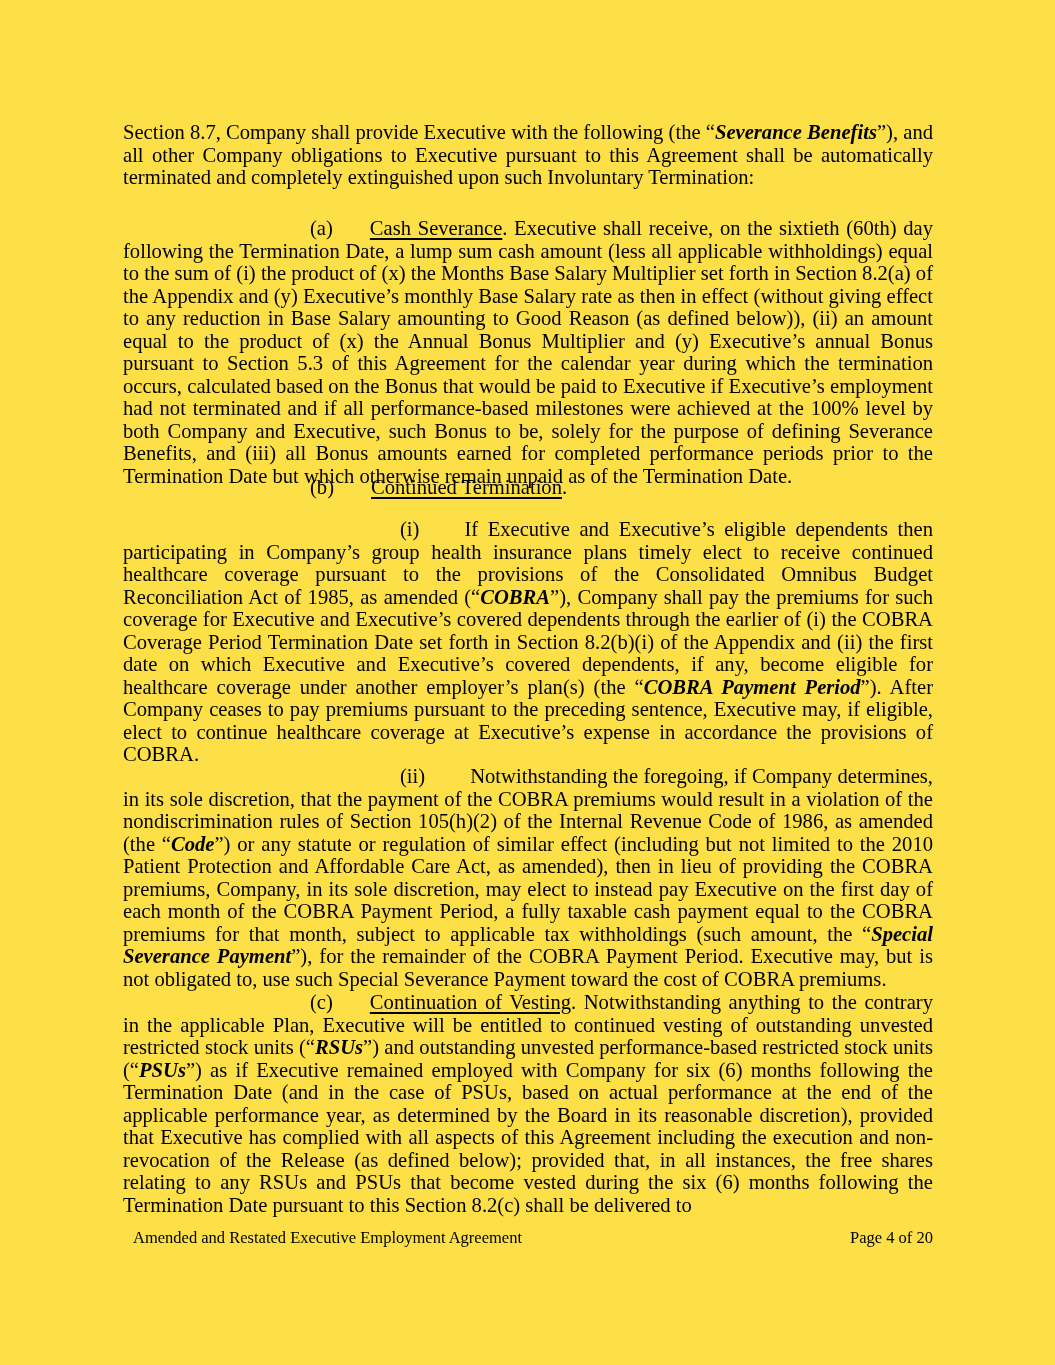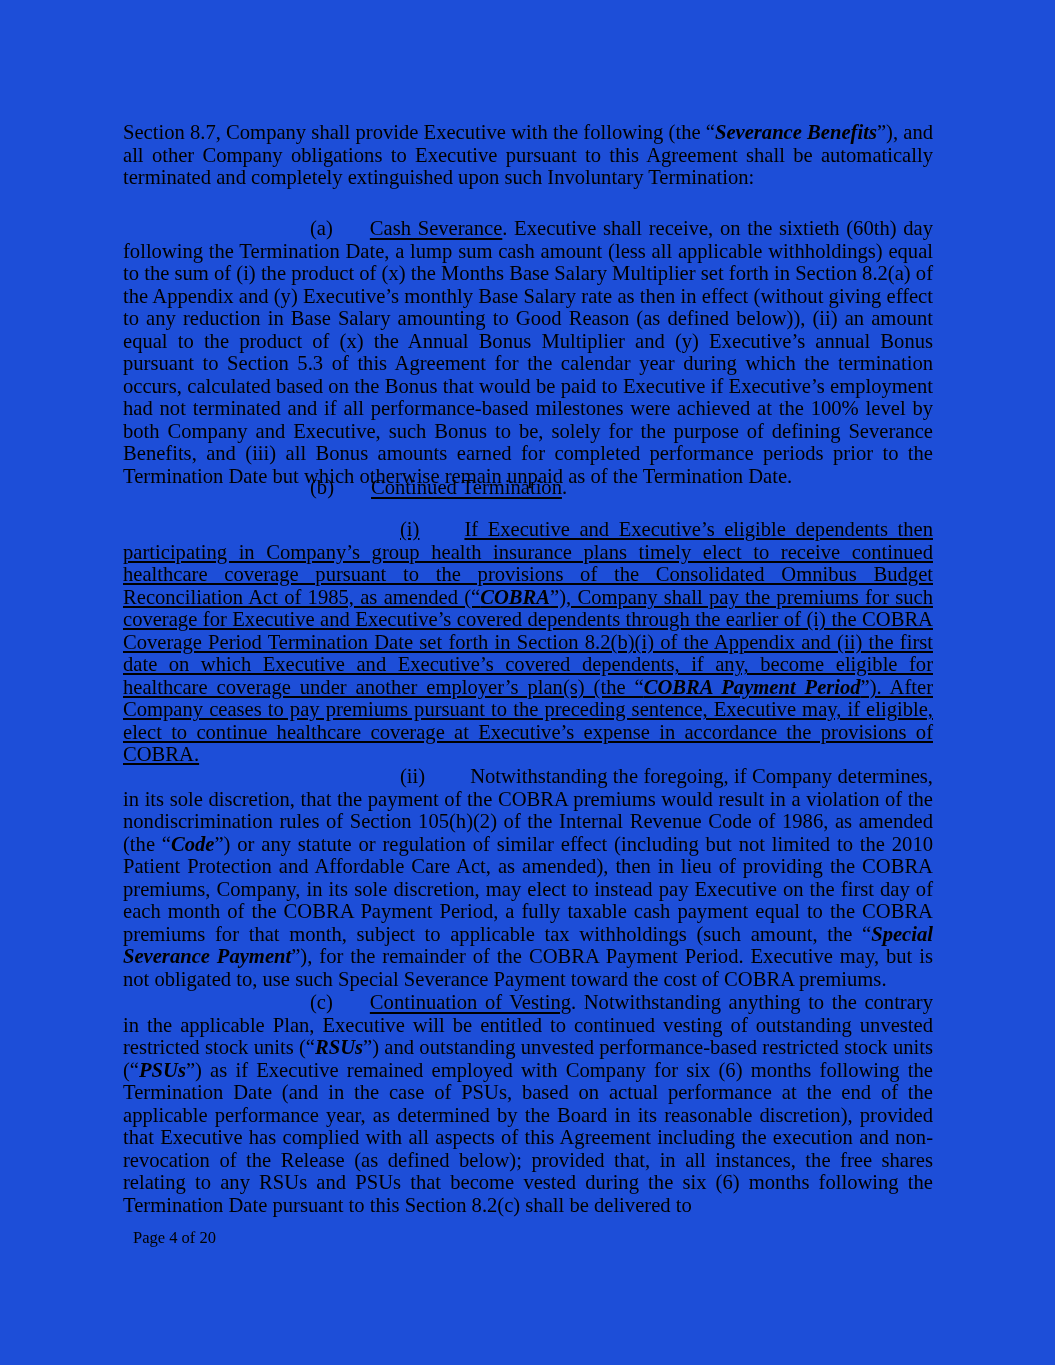--- a/index.html
+++ b/index.html
@@ -4,21 +4,21 @@
 <style>
   html, body {
     margin: 0;
     padding: 0;
     background: #ffffff;
   }
   .page {
     position: relative;
     width: 1055px;
     height: 1365px;
-    background: #1d4ed8;
+    background: #fde047;
     overflow: hidden;
     font-family: "Liberation Serif", "DejaVu Serif", serif;
     color: #000000;
   }
   .body-text {
     position: absolute;
     left: 123px;
     top: 121px;
     width: 810px;
   }
@@ -33,21 +33,21 @@
     color: #000000;
   }
   .para.plain  { text-indent: 0; }
   .para.a-level { text-indent: 187px; }
   .para.i-level { text-indent: 277px; }
 
   
   .para[data-pos="p-intro"] { top: 0px; }
   .para[data-pos="p-a"]     { top: 96px; }
   .para[data-pos="p-b"]     { top: 355px; }
-  .para[data-pos="p-i"]     { top: 397px; text-decoration: underline; }
+  .para[data-pos="p-i"]     { top: 397px; }
   .para[data-pos="p-ii"]    { top: 644px; }
   .para[data-pos="p-c"]     { top: 870px; }
 
   .tab { display: inline-block; }
   .a-level .tab { width: 37px; }
   .i-level .tab { width: 45px; }
 
   .rs-bi { font-weight: bold; font-style: italic; }
   .rs-u  { text-decoration: underline; text-underline-offset: 3px; }
 
@@ -69,15 +69,16 @@
 <div class="page">
   <main class="body-text" id="paragraphs">
       <p class="para plain" data-pos="p-intro"><span>Section 8.7, Company shall provide Executive with the following (the “</span><span class="rs-bi">Severance Benefits</span><span>”), and all other Company obligations to Executive pursuant to this Agreement shall be automatically terminated and completely extinguished upon such Involuntary Termination:</span></p>
       <p class="para a-level" data-pos="p-a"><span>(a)</span><span class="tab"></span><span class="rs-u">Cash Severance</span><span>.  Executive shall receive, on the sixtieth (60th) day following the Termination Date, a lump sum cash amount (less all applicable withholdings) equal to the sum of (i) the product of (x) the Months Base Salary Multiplier set forth in Section 8.2(a) of the Appendix and (y) Executive’s monthly Base Salary rate as then in effect (without giving effect to any reduction in Base Salary amounting to Good Reason (as defined below)), (ii) an amount equal to the product of (x) the Annual Bonus Multiplier and (y) Executive’s annual Bonus pursuant to Section 5.3 of this Agreement for the calendar year during which the termination occurs, calculated based on the Bonus that would be paid to Executive if Executive’s employment had not terminated and if all performance-based milestones were achieved at the 100% level by both Company and Executive, such Bonus to be, solely for the purpose of defining Severance Benefits, and (iii) all Bonus amounts earned for completed performance periods prior to the Termination Date but which otherwise remain unpaid as of the Termination Date.</span></p>
       <p class="para a-level" data-pos="p-b"><span>(b)</span><span class="tab"></span><span class="rs-u">Continued Termination</span><span>.</span></p>
       <p class="para i-level" data-pos="p-i"><span>(i)</span><span class="tab"></span><span>If Executive and Executive’s eligible dependents then participating in Company’s group health insurance plans timely elect to receive continued healthcare coverage pursuant to the provisions of the Consolidated Omnibus Budget Reconciliation Act of 1985, as amended (“</span><span class="rs-bi">COBRA</span><span>”), Company shall pay the premiums for such coverage for Executive and Executive’s covered dependents through the earlier of (i) the COBRA Coverage Period Termination Date set forth in Section 8.2(b)(i) of the Appendix and (ii) the first date on which Executive and Executive’s covered dependents, if any, become eligible for healthcare coverage under another employer’s plan(s) (the “</span><span class="rs-bi">COBRA Payment Period</span><span>”).  After Company ceases to pay premiums pursuant to the preceding sentence, Executive may, if eligible, elect to continue healthcare coverage at Executive’s expense in accordance the provisions of COBRA.</span></p>
       <p class="para i-level" data-pos="p-ii"><span>(ii)</span><span class="tab"></span><span>Notwithstanding the foregoing, if Company determines, in its sole discretion, that the payment of the COBRA premiums would result in a violation of the nondiscrimination rules of Section 105(h)(2) of the Internal Revenue Code of 1986, as amended (the “</span><span class="rs-bi">Code</span><span>”) or any statute or regulation of similar effect (including but not limited to the 2010 Patient Protection and Affordable Care Act, as amended), then in lieu of providing the COBRA premiums, Company, in its sole discretion, may elect to instead pay Executive on the first day of each month of the COBRA Payment Period, a fully taxable cash payment equal to the COBRA premiums for that month, subject to applicable tax withholdings (such amount, the “</span><span class="rs-bi">Special Severance Payment</span><span>”), for the remainder of the COBRA Payment Period.  Executive may, but is not obligated to, use such Special Severance Payment toward the cost of COBRA premiums.</span></p>
       <p class="para a-level" data-pos="p-c"><span>(c)</span><span class="tab"></span><span class="rs-u">Continuation of Vesting</span><span>. Notwithstanding anything to the contrary in the applicable Plan, Executive will be entitled to continued vesting of outstanding unvested restricted stock units (“</span><span class="rs-bi">RSUs</span><span>”) and outstanding unvested performance-based restricted stock units (“</span><span class="rs-bi">PSUs</span><span>”) as if Executive remained employed with Company for six (6) months following the Termination Date (and in the case of PSUs, based on actual performance at the end of the applicable performance year, as determined by the Board in its reasonable discretion), provided that Executive has complied with all aspects of this Agreement including the execution and non-revocation of the Release (as defined below); provided that, in all instances, the free shares relating to any RSUs and PSUs that become vested during the six (6) months following the Termination Date pursuant to this Section 8.2(c) shall be delivered to</span></p>
     </main>
   <footer class="footer">
+    <span>Amended and Restated Executive Employment Agreement</span>
     <span>Page 4 of 20</span>
   </footer>
 </div>
 
 </body></html>

